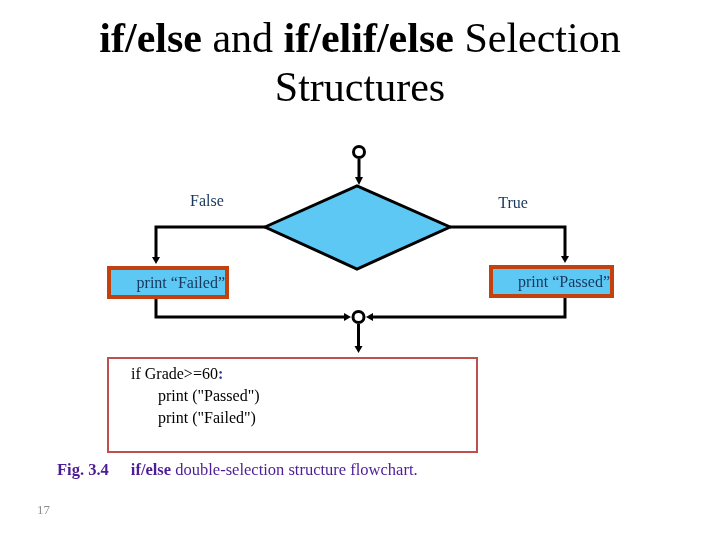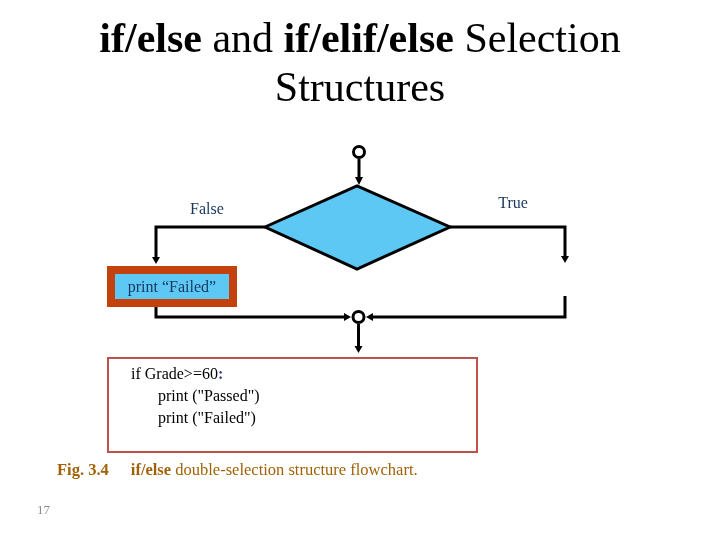--- a/index.html
+++ b/index.html
@@ -52,41 +52,41 @@
     stroke: #000000;
     stroke-width: 3;
   }
   .flow-label {
     position: absolute;
     width: 70px;
     text-align: center;
     font-size: 16px;
     color: var(--shape-text);
   }
-  .flow-label.false { left: 172px; top: 200px; }
+  .flow-label.false { left: 172px; top: 192px; }
   .flow-label.true  { left: 478px; top: 194px; }
   .decision-text {
     position: absolute;
     left: 265px;
     top: 226px;
     width: 185px;
     text-align: center;
     font-size: 16px;
     line-height: 18px;
     color: var(--shape-text);
   }
   .process-box {
     position: absolute;
     height: 25px;
     line-height: 25px;
-    border: 8px solid #c2410c;
+    border: 4px solid #c2410c;
     background: var(--shape-fill);
     color: var(--shape-text);
     font-size: 16px;
-    text-align: center;
+    text-align: right;
     white-space: nowrap;
   }
   .process-box.failed { left: 107px; top: 266px; width: 114px; }
   .process-box.passed { left: 489px; top: 265px; width: 117px; }
   .code-box {
     position: absolute;
     left: 107px;
     top: 357px;
     width: 360px;
     height: 88px;
@@ -101,21 +101,21 @@
   .code-line.indent { padding-left: 27px; }
   .colon {
     color: var(--colon);
     font-weight: bold;
   }
   .caption {
     position: absolute;
     left: 57px;
     top: 460px;
     font-size: 16.5px;
-    color: #a16207;
+    color: #4c1d95;
     white-space: nowrap;
   }
   .caption .bold { font-weight: bold; }
   .caption .fig { margin-right: 22px; }
   .page-number {
     position: absolute;
     left: 37px;
     top: 502px;
     font-size: 13px;
     color: #8c8c8c;
@@ -153,20 +153,21 @@
     <circle class="connector" cx="358.5" cy="317" r="5.5"></circle>
 
     <line class="stroke" x1="358.5" y1="324" x2="358.5" y2="347"></line>
     <polygon class="arrow" points="354.5,346 362.5,346 358.5,353"></polygon>
   </svg>
 
   <div class="flow-label false">False</div>
   <div class="flow-label true">True</div>
 
   <div class="process-box failed"><span>print “Failed”</span></div>
+  <div class="process-box passed"><span>print “Passed”</span></div>
 
   <div class="code-box">
     <div class="code-line"><span>if Grade&gt;=60</span><span class="colon">:</span></div>
     <div class="code-line indent">print ("Passed")</div>
     <div class="code-line indent">print ("Failed")</div>
   </div>
 
   <div class="caption"><span class="bold fig">Fig. 3.4</span><span class="bold">if/else</span><span> double-selection structure flowchart.</span></div>
 
   <div class="page-number">17</div>

